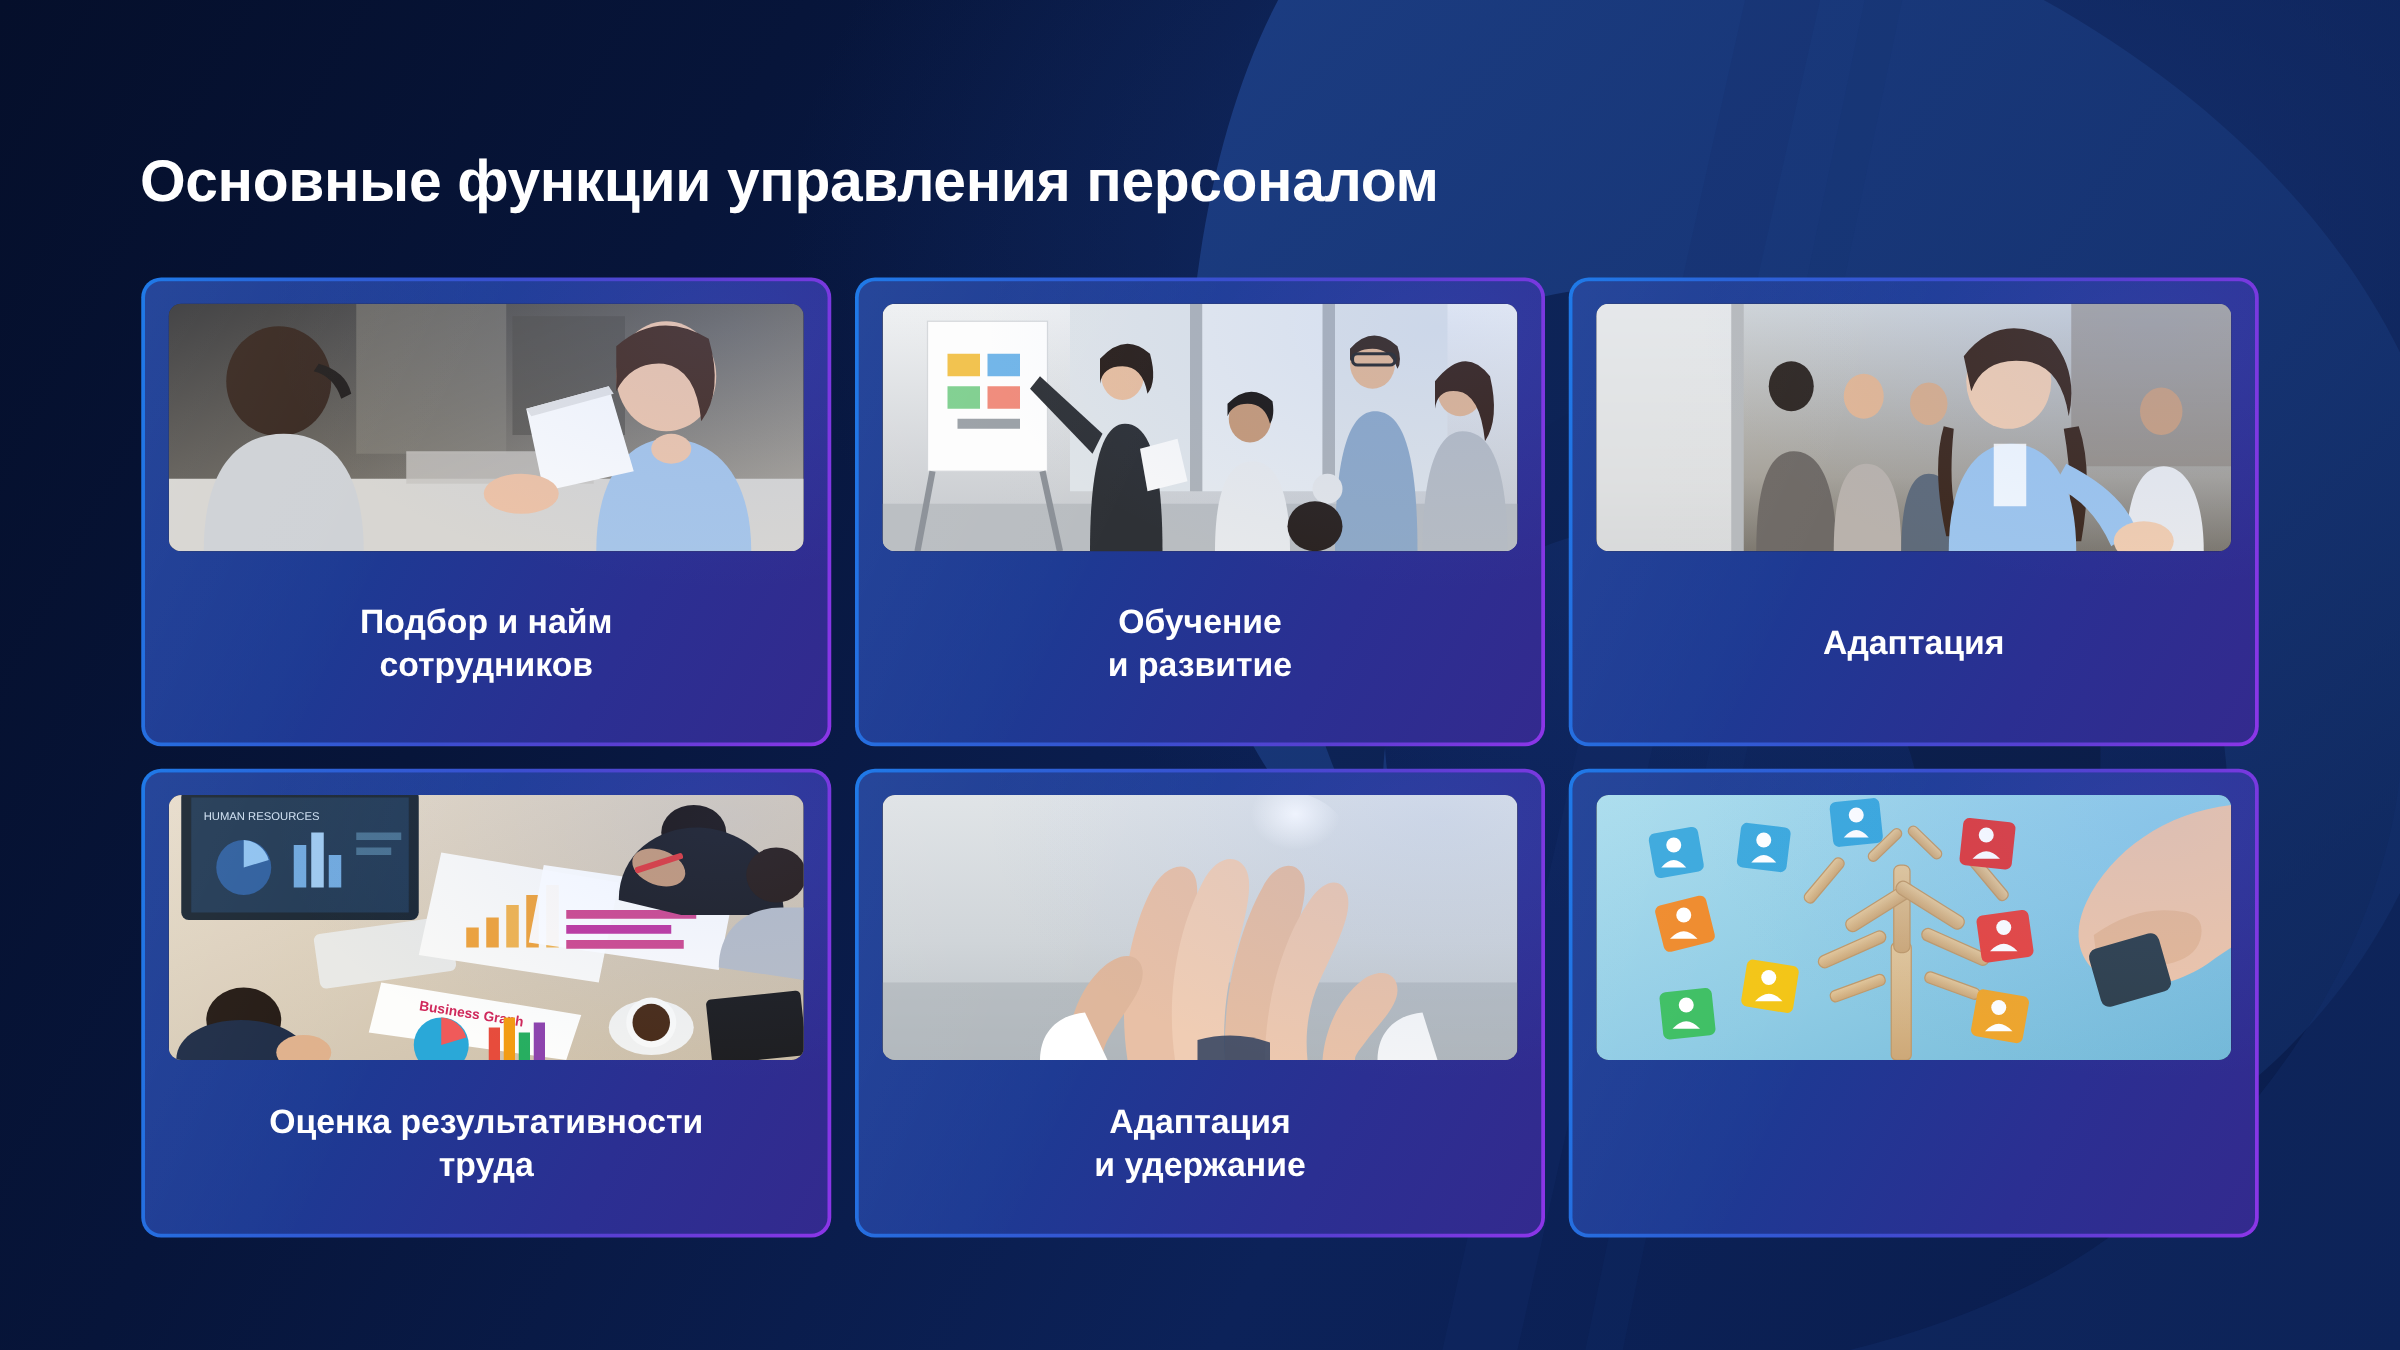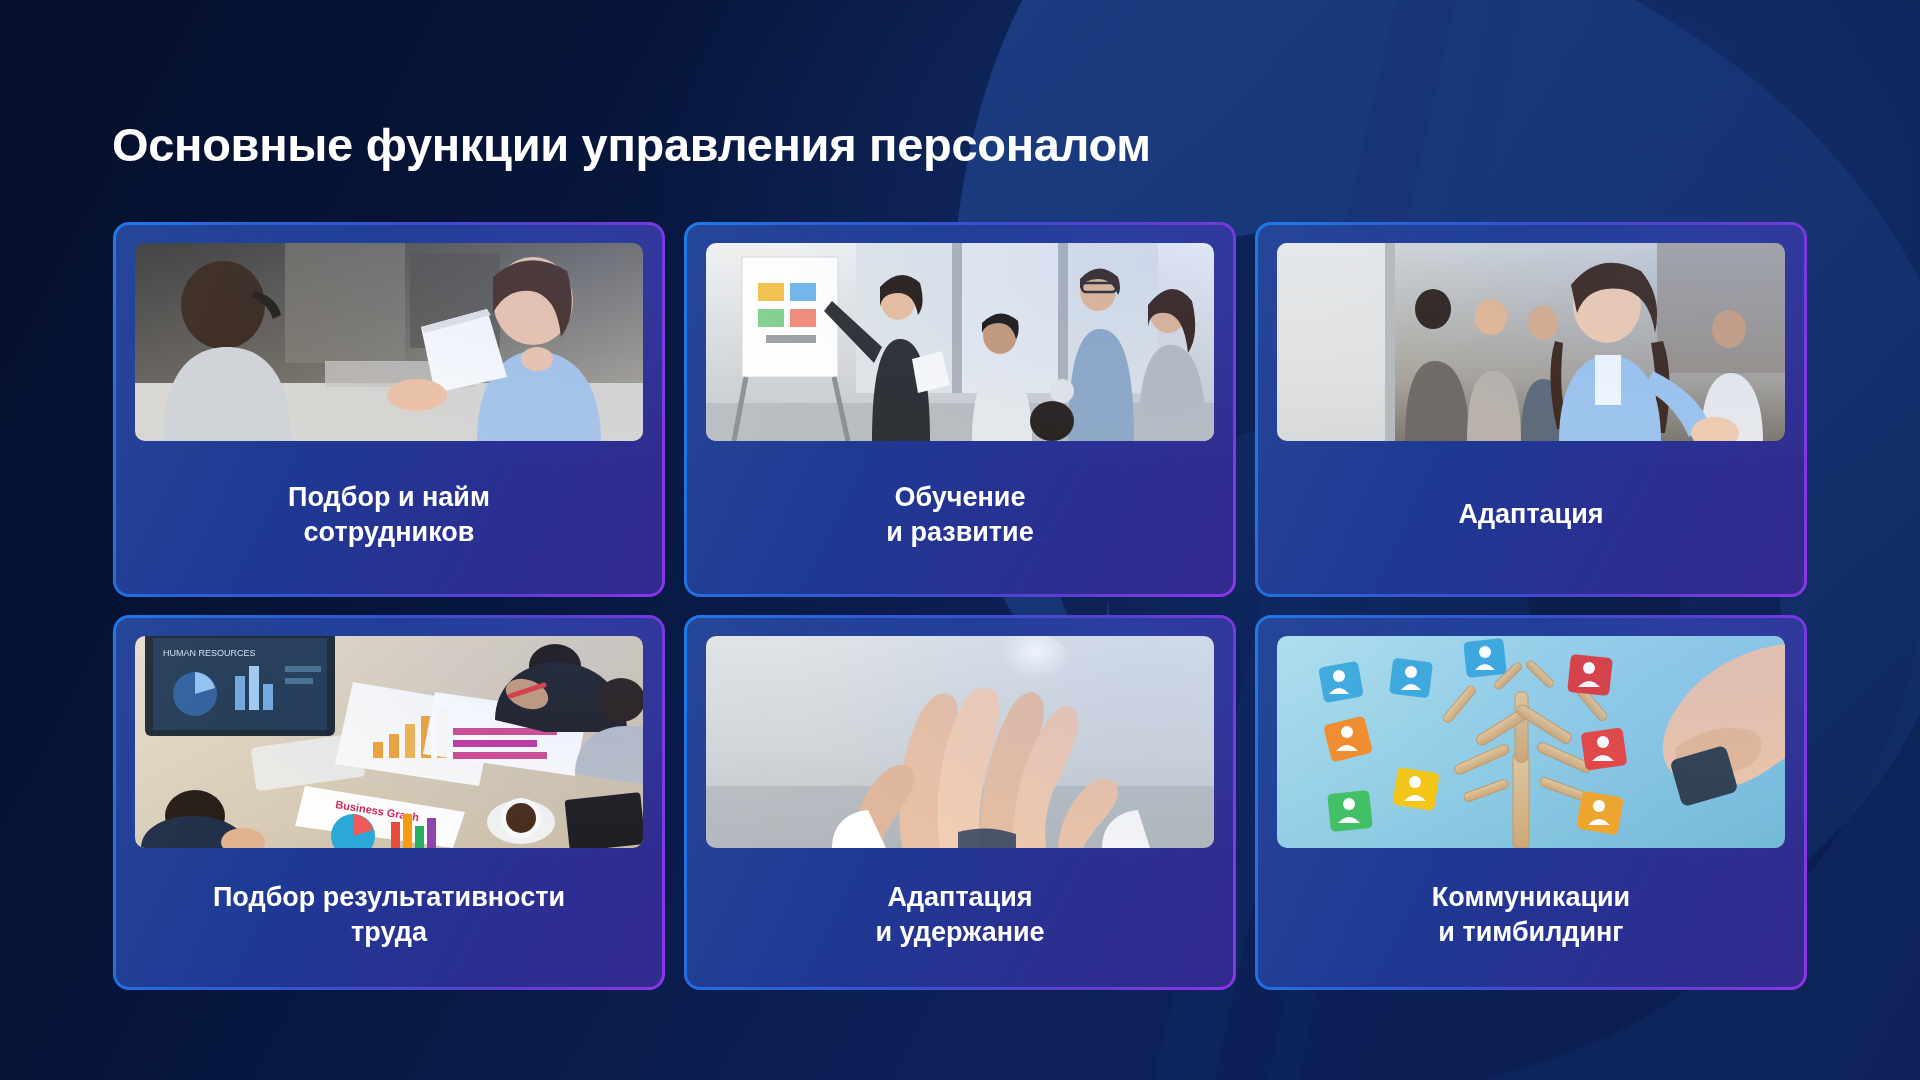--- a/index.html
+++ b/index.html
@@ -343,21 +343,21 @@
             <ellipse cx="108" cy="206" rx="22" ry="14" fill="#e0b18c"></ellipse>
             <ellipse cx="420" cy="30" rx="26" ry="22" fill="#1d1511"></ellipse>
             <path d="M360,84 C360,46 392,26 422,26 C456,26 492,50 492,96 L410,96 Z" fill="#1f1f23"></path>
             <ellipse cx="392" cy="58" rx="22" ry="14" fill="#c79a77" transform="rotate(20 392 58)"></ellipse>
             <rect x="372" y="52" width="40" height="5" rx="2" fill="#e03b3b" transform="rotate(-18 392 54)"></rect>
             <ellipse cx="486" cy="64" rx="24" ry="22" fill="#2a1d16"></ellipse>
             <path d="M440,138 C440,104 466,90 490,90 L508,90 L508,148 Z" fill="#b9bec6"></path>
             <rect x="432" y="160" width="76" height="52" rx="4" fill="#1e1e20" transform="rotate(-6 470 186)"></rect>
           </svg>
         </div>
-        <div class="caption">Подбор результативности
+        <div class="caption">Оценка результативности
 труда</div>
       </div>
     </div>
 
     <div class="card">
       <div class="card-inner">
         <div class="thumb h215">
           <svg viewBox="0 0 508 212" preserveAspectRatio="xMidYMid slice" aria-hidden="true">
             <defs>
               <linearGradient id="p5bg" x1="0" y1="0" x2="0" y2="1">
@@ -451,19 +451,17 @@
               <rect x="188" y="4" width="40" height="36" rx="5" fill="#3aa8dd" transform="rotate(-6 208 22)"></rect>
               <circle cx="208" cy="16" r="6" fill="#fff"></circle>
                 <path d="M198,34 q10,-12 20,0 z" fill="#fff"></path>
             </g>
 
             <path d="M508,8 C456,14 412,44 392,86 C380,112 386,134 406,146 C430,160 468,152 496,130 L508,122 Z" fill="#f0c6a8"></path>
             <path d="M398,112 q36,-26 74,-18 q14,4 12,18 q-2,16 -22,22 q-36,10 -62,-6 Z" fill="#e7b894"></path>
             <rect x="398" y="116" width="58" height="48" rx="7" fill="#2f3f4a" transform="rotate(-16 427 140)"></rect>
           </svg>
         </div>
-        <div class="caption">Коммуникации
-и тимбилдинг</div>
       </div>
     </div>
 
   </div>
 </div>
 
 </body></html>

